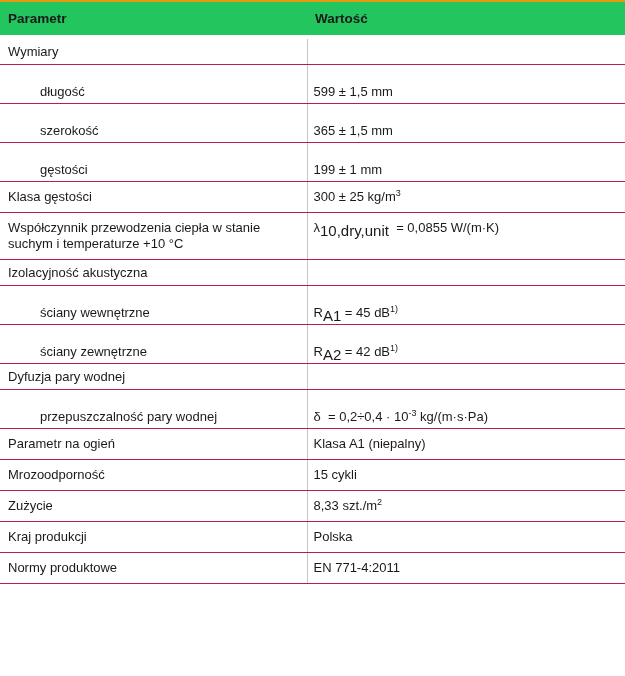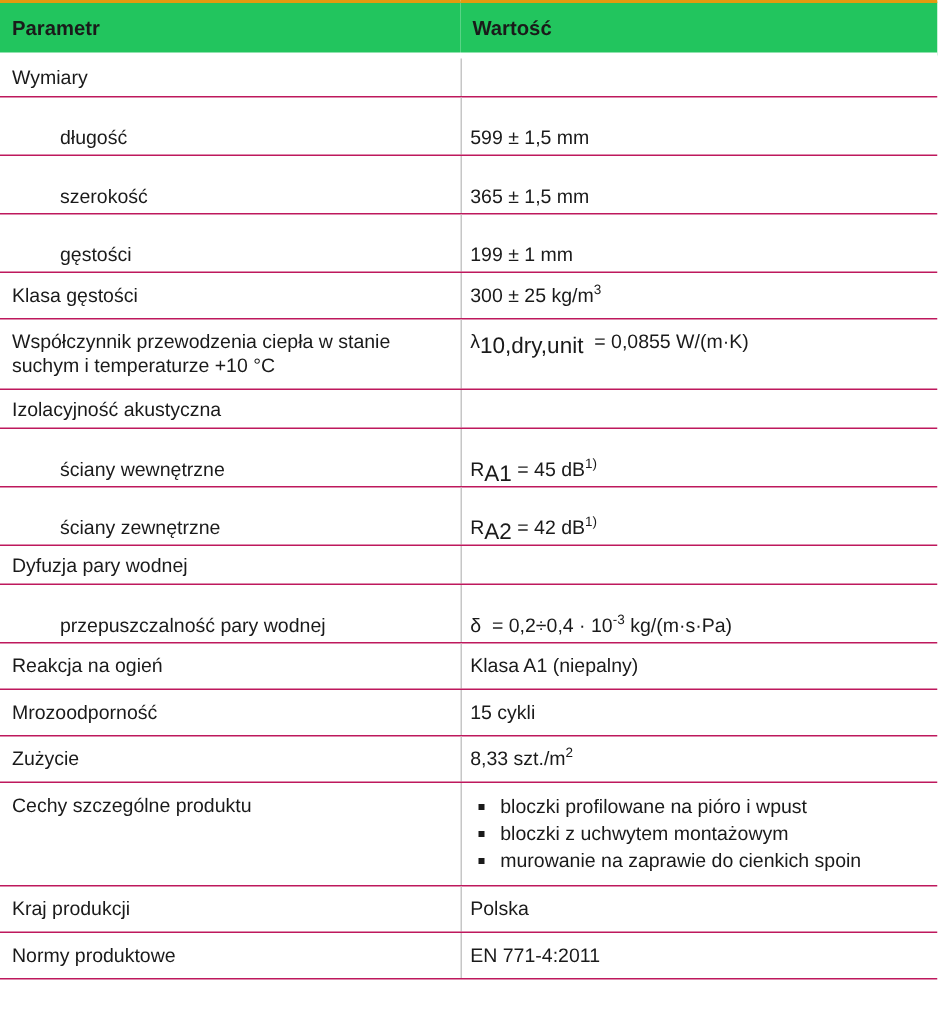--- a/index.html
+++ b/index.html
@@ -116,40 +116,30 @@
         </tr>
         <tr class="row-group">
           <td class="param">Dyfuzja pary wodnej</td>
           <td class="value"></td>
         </tr>
         <tr class="row-sub">
           <td class="param">przepuszczalność pary wodnej</td>
           <td class="value">δ&nbsp; = 0,2÷0,4 · 10<sup>-3</sup> kg/(m·s·Pa)</td>
         </tr>
         <tr class="row-main">
-          <td class="param">Reakcja na ogień</td>
+          <td class="param">Parametr na ogień</td>
           <td class="value">Klasa A1 (niepalny)</td>
         </tr>
         <tr class="row-main">
           <td class="param">Mrozoodporność</td>
           <td class="value">15 cykli</td>
         </tr>
         <tr class="row-main">
           <td class="param">Zużycie</td>
           <td class="value">8,33 szt./m<sup>2</sup></td>
-        </tr>
-        <tr class="row-main">
-          <td class="param">Cechy szczególne produktu</td>
-          <td class="value">
-            <ul class="bullets">
-              <li>bloczki profilowane na pióro i wpust</li>
-              <li>bloczki z uchwytem montażowym</li>
-              <li>murowanie na zaprawie do cienkich spoin</li>
-            </ul>
-          </td>
         </tr>
         <tr class="row-main">
           <td class="param">Kraj produkcji</td>
           <td class="value">Polska</td>
         </tr>
         <tr class="row-main">
           <td class="param">Normy produktowe</td>
           <td class="value">EN 771-4:2011</td>
         </tr>
       </tbody>

